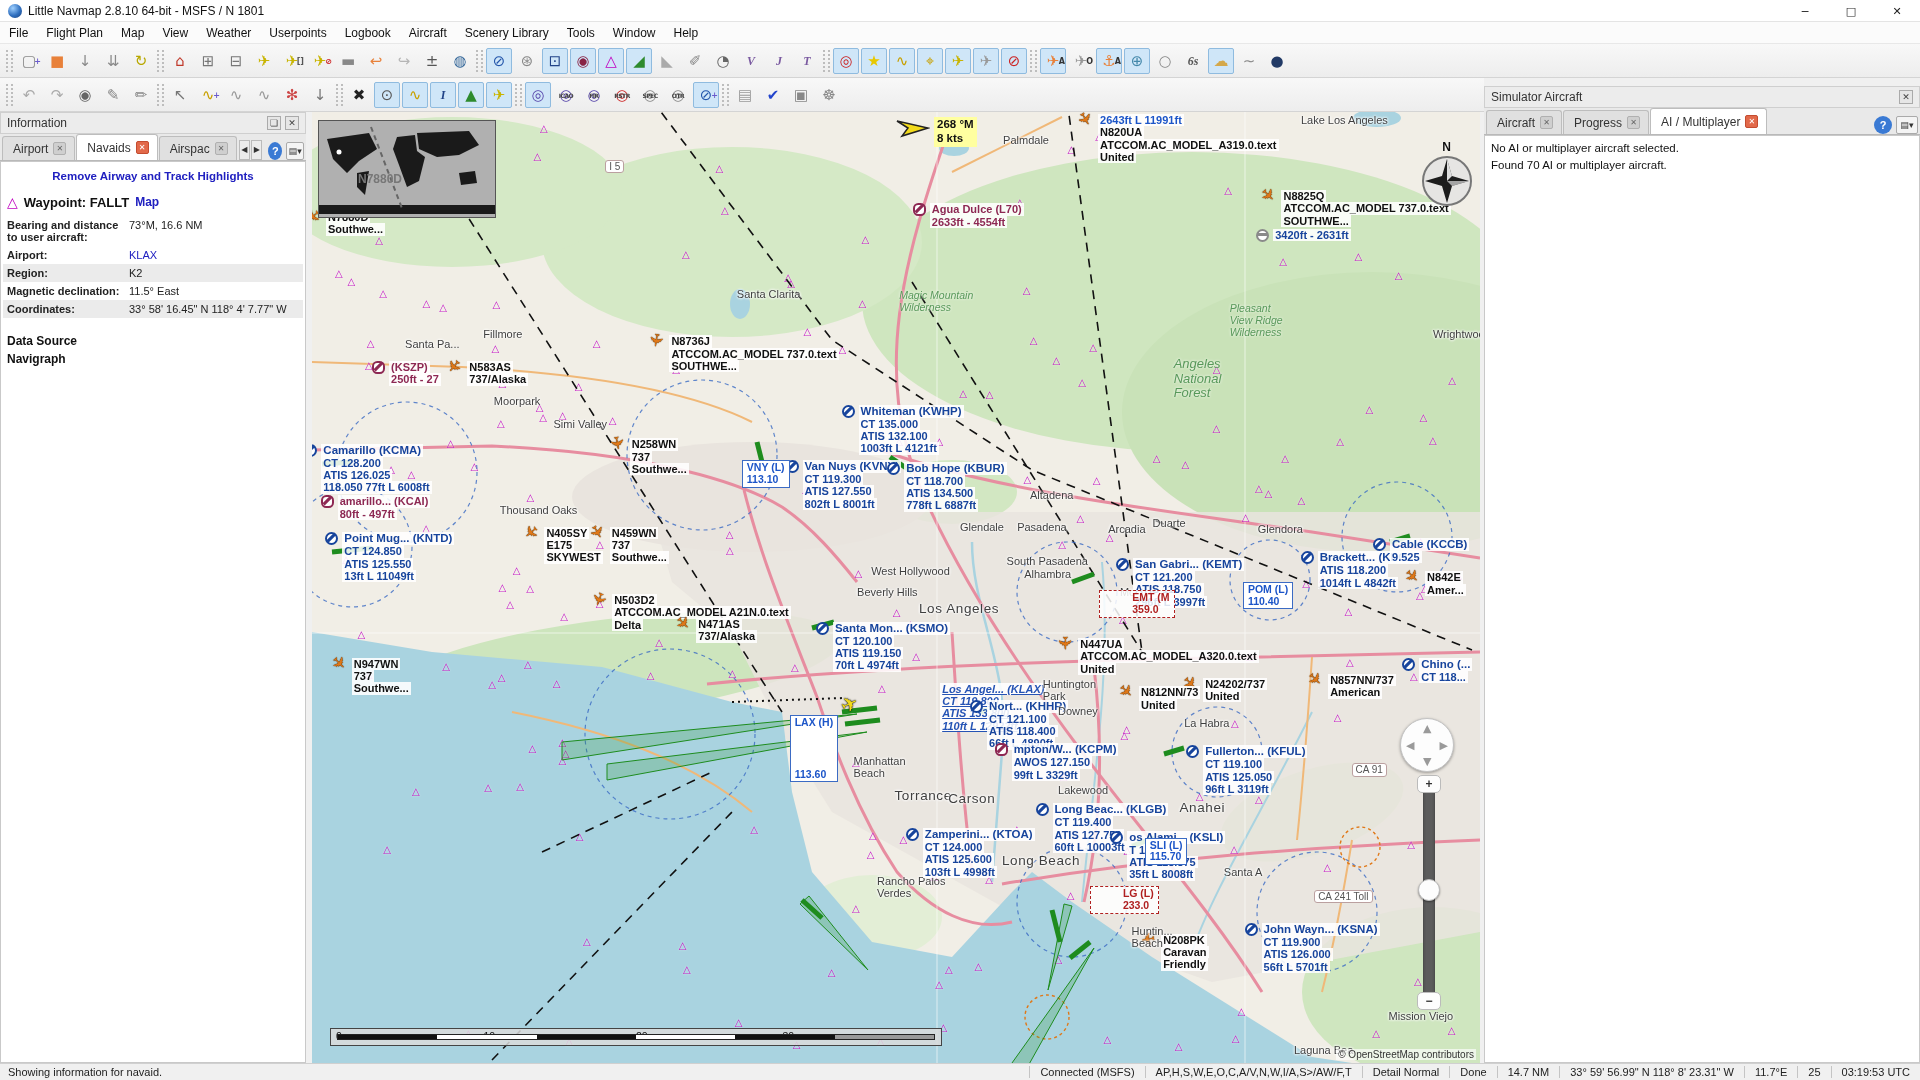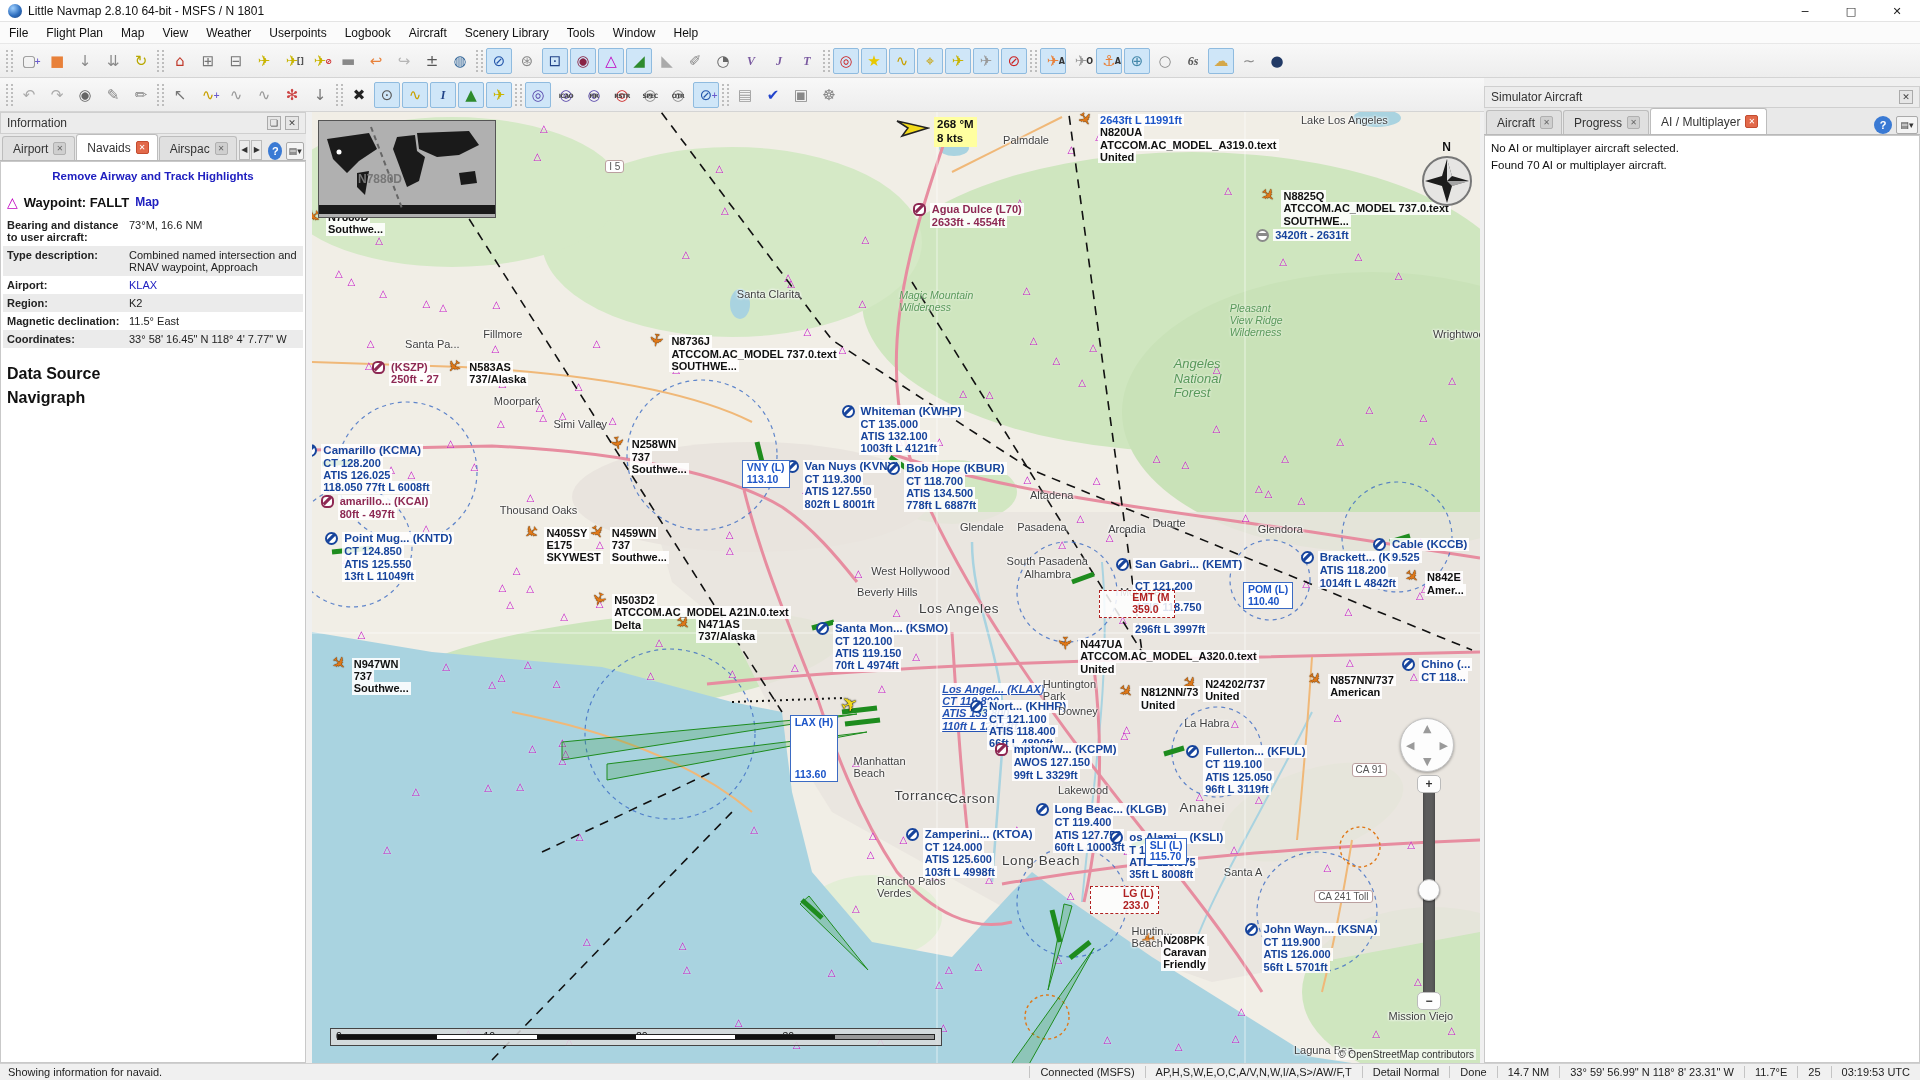--- a/index.html
+++ b/index.html
@@ -47,21 +47,21 @@
   #info-link { display:block; text-align:center; color:#2020c0; font-weight:bold; font-size:11.5px; margin:4px 0 10px; text-decoration:none;}
   #wp-head { display:flex; align-items:center; gap:6px; padding:2px 4px 6px; }
   #wp-tri { color:#c000c0; font-size:14px; font-family:"DejaVu Sans",sans-serif; }
   #wp-title { font-weight:bold; font-size:13px; color:#111; }
   #wp-maplink { color:#2020c0; font-weight:bold; font-size:12px; text-decoration:none; }
   #info-table { width:100%; border-collapse:collapse; font-size:11px; }
   #info-table td { vertical-align:top; padding:3px 4px; color:#222; }
   #info-table td.lbl { font-weight:bold; width:122px; }
   #info-table tr.shade { background:#ebebeb; }
   #info-table a { color:#2020c0; text-decoration:none; }
-  #data-source { margin-top:14px; padding:0 4px; font-weight:bold; color:#111; font-size:16px; line-height:1.5;}
+  #data-source { margin-top:14px; padding:0 4px; font-weight:bold; color:#111; font-size:12px; line-height:1.5;}
 
   #simpanel { position:absolute; left:1484px; top:86px; width:436px; height:977px; background:#f0f0f0; display:flex; flex-direction:column; }
   #sim-content { flex:1; background:#fff; border:1px solid #c9c9c9; padding:4px 6px; font-size:11.5px; color:#111; line-height:1.45; }
   #sim-status { height:20px; background:#f4f4f4; border:1px solid #c9c9c9; border-top:1px solid #bbb; font-size:11px; color:#222; padding:2px 4px; }
 
   
   #statusbar { position:absolute; left:0; top:1063px; width:1920px; height:17px; background:#f0f0f0; border-top:1px solid #d0d0d0; display:flex; align-items:center; font-size:11px; color:#222; }
   #status-msg { padding:0 8px; }
   #status-segs { margin-left:auto; display:flex; height:100%; align-items:center; }
   .seg { padding:0 10px; border-left:1px solid #c4c4c4; white-space:nowrap; }
@@ -425,24 +425,20 @@
       <div id="wp-head">
         <span id="wp-tri">△</span>
         <span id="wp-title">Waypoint: FALLT</span>
         <a id="wp-maplink" href="#">Map</a>
       </div>
       <table id="info-table">
           <tbody id="info-rows">
             <tr>
               <td class="lbl">Bearing and distance to user aircraft:</td>
               <td>73°M, 16.6 NM</td>
-            </tr>
-            <tr class="shade">
-              <td class="lbl">Type description:</td>
-              <td>Combined named intersection and RNAV waypoint, Approach</td>
             </tr>
             <tr>
               <td class="lbl">Airport:</td>
               <td><a href="#">KLAX</a></td>
             </tr>
             <tr class="shade">
               <td class="lbl">Region:</td>
               <td>K2</td>
             </tr>
             <tr>
@@ -924,21 +920,21 @@
         </div>
         <div class="mk city" style="left: 71.8%; top: 42.6%;">
           <span class="ln first">Duarte</span>
         </div>
         <div class="mk city" style="left: 80.8%; top: 43.2%;">
           <span class="ln first">Glendora</span>
         </div>
         <div class="mk city" style="left: 69%; top: 49.8%;">
           <span class="ln first">Monterey</span>
         </div>
-        <div class="mk ap" style="left: 70.3%; top: 46.9%; gap: 9px;">
+        <div class="mk ap" style="left: 70.3%; top: 46.9%;">
           <span class="apicon">
             <i></i>
           </span>
           <span class="ln first">San Gabri... (KEMT)</span>
           <span class="ln">CT 121.200</span>
           <span class="ln">ATIS 118.750</span>
           <span class="ln">296ft L 3997ft</span>
         </div>
         <div class="mk navr" style="left: 67.4%; top: 50.3%;">
           <span class="ln first">EMT (M</span>

